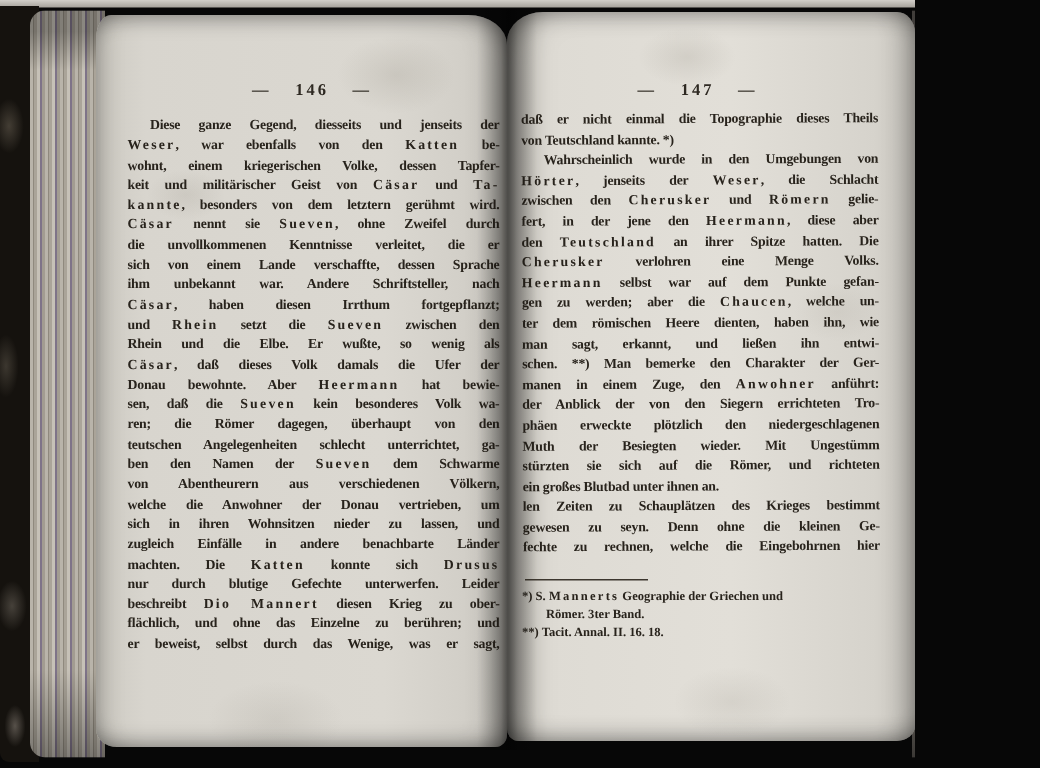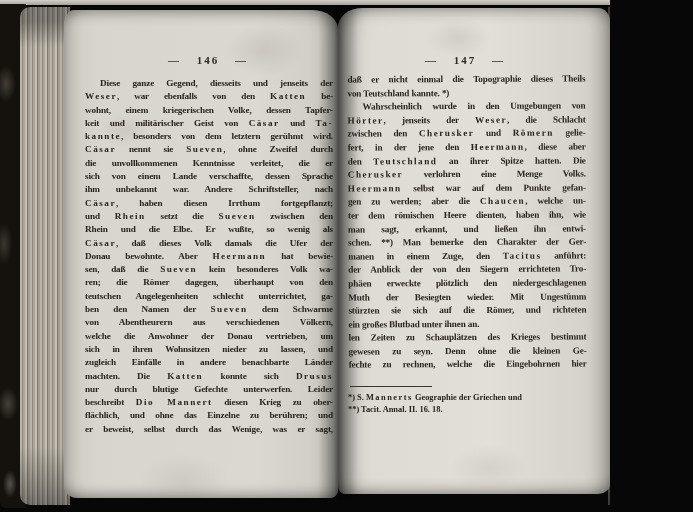--- a/index.html
+++ b/index.html
@@ -166,33 +166,34 @@
         <div class="line"><span class="sperr">Hörter</span>, jenseits der <span class="sperr">Weser</span>, die Schlacht</div>
         <div class="line">zwischen den <span class="sperr">Cherusker</span> und <span class="sperr">Römern</span> gelie-</div>
         <div class="line">fert, in der jene den <span class="sperr">Heermann</span>, diese aber</div>
         <div class="line">den <span class="sperr">Teutschland</span> an ihrer Spitze hatten. Die</div>
         <div class="line"><span class="sperr">Cherusker</span> verlohren eine Menge Volks.</div>
         <div class="line"><span class="sperr">Heermann</span> selbst war auf dem Punkte gefan-</div>
         <div class="line">gen zu werden; aber die <span class="sperr">Chaucen</span>, welche un-</div>
         <div class="line">ter dem römischen Heere dienten, haben ihn, wie</div>
         <div class="line">man sagt, erkannt, und ließen ihn entwi-</div>
         <div class="line">schen. **) Man bemerke den Charakter der Ger-</div>
-        <div class="line">manen in einem Zuge, den <span class="sperr">Tacitus</span> anführt:</div>
+        <div class="line">manen in einem Zuge, den <span class="sperr">Anwohner</span> anführt:</div>
         <div class="line">der Anblick der von den Siegern errichteten Tro-</div>
         <div class="line">phäen erweckte plötzlich den niedergeschlagenen</div>
         <div class="line">Muth der Besiegten wieder. Mit Ungestümm</div>
         <div class="line">stürzten sie sich auf die Römer, und richteten</div>
         <div class="line end">ein großes Blutbad unter ihnen an.</div>
         <div class="line">len Zeiten zu Schauplätzen des Krieges bestimmt</div>
         <div class="line">gewesen zu seyn. Denn ohne die kleinen Ge-</div>
         <div class="line">fechte zu rechnen, welche die Eingebohrnen hier</div>
       </div>
     <div class="footnotes">
       <div class="footnote-rule"></div>
       <div>
           <div class="line end">*) S. <span class="sperr">Mannerts</span> Geographie der Griechen und</div>
+          <div class="line indent end">Römer. 3ter Band.</div>
           <div class="line end">**) Tacit. Annal. II. 16. 18.</div>
         </div>
     </div>
   </div>
 
   <div class="gutter"></div>
 </div>
 
 </body></html>

